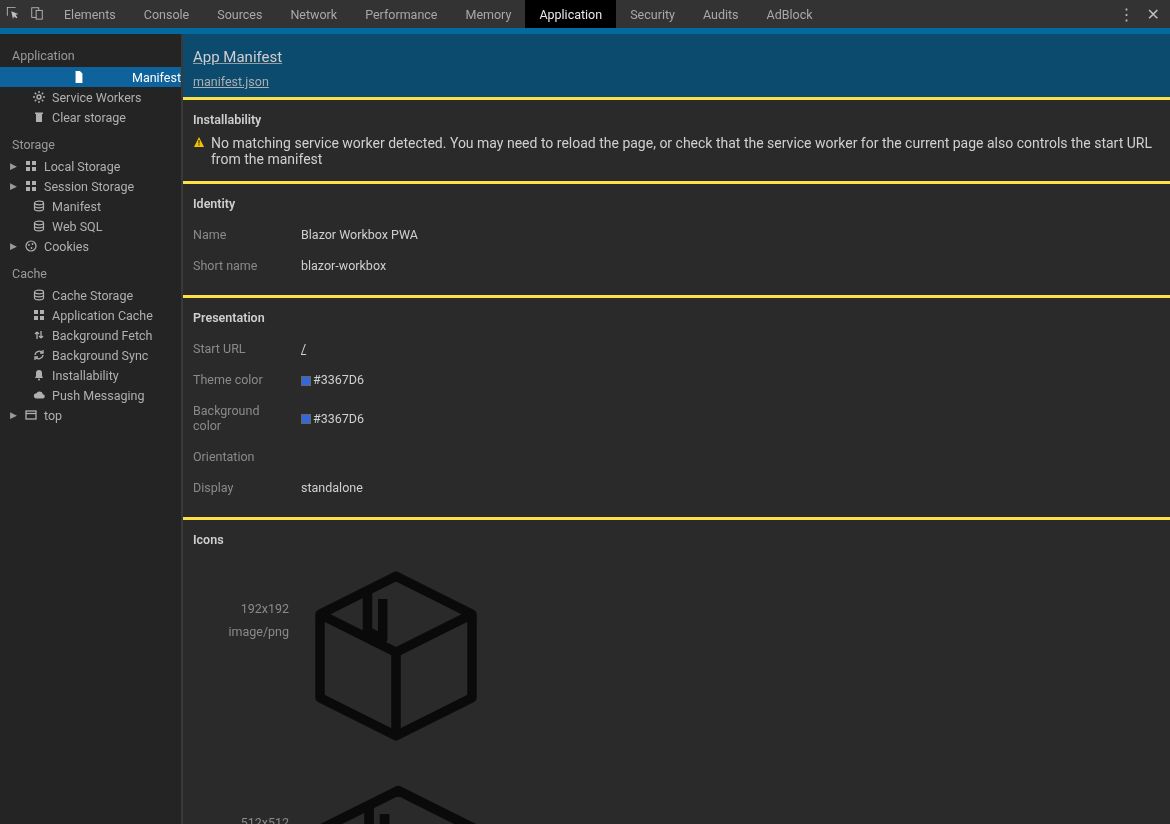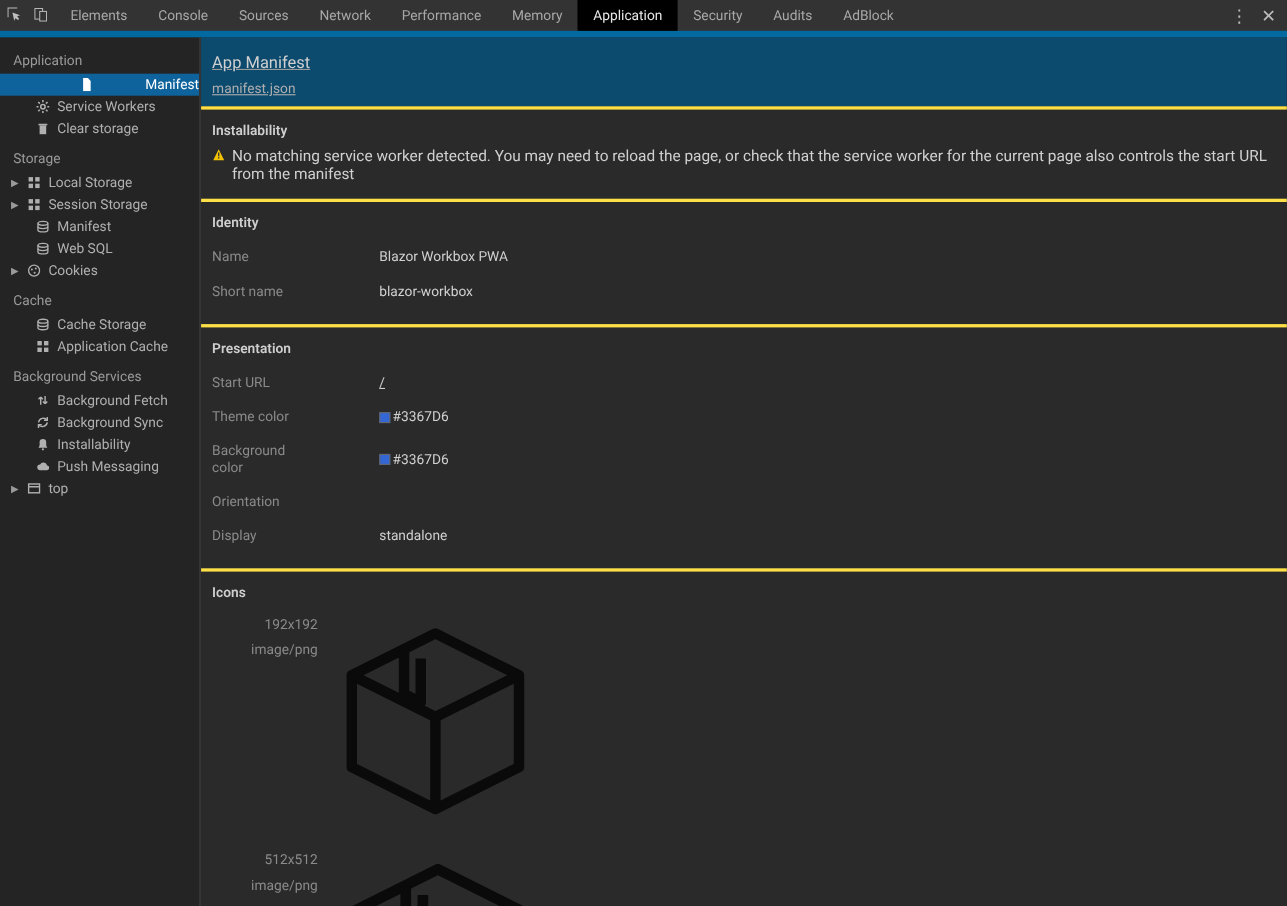--- a/index.html
+++ b/index.html
@@ -152,21 +152,20 @@
     font-size: 12.5px;
   }
   .kv-label {
     width: 108px;
     text-align: left;
     color: #8a8a8a;
     padding-right: 12px;
   }
   .kv-value {
     color: #d0d0d0;
-    margin-left: 44px;
   }
   .kv-value.link { text-decoration: underline; cursor: pointer; }
   .swatch {
     display: inline-block;
     width: 10px;
     height: 10px;
     border: 1px solid #666;
     vertical-align: middle;
     margin-right: 2px;
   }
@@ -174,20 +173,21 @@
     display: flex;
     align-items: flex-start;
     padding: 6px 0 18px;
   }
   .icon-meta {
     width: 108px;
     text-align: right;
     padding-right: 12px;
     color: #8a8a8a;
     font-size: 12.5px;
+    margin-top: 40px;
   }
   .icon-meta div { margin-bottom: 8px; }
   .box-icon { }
   .box-icon svg { display:block; }
 
   .dots { font-size: 16px; letter-spacing: 0; cursor: pointer; }
   .close-x { font-size: 16px; cursor: pointer; }
 
   svg.tree-icon { width:12px; height:12px; }
 </style>
@@ -348,21 +348,20 @@
           <span class="icon">
             <svg class="tree-icon" viewBox="0 0 12 12">
               <rect x="1" y="1" width="4" height="4" fill="#b0b0b0"></rect>
               <rect x="7" y="1" width="4" height="4" fill="#b0b0b0"></rect>
               <rect x="1" y="7" width="4" height="4" fill="#b0b0b0"></rect>
               <rect x="7" y="7" width="4" height="4" fill="#b0b0b0"></rect>
             </svg>
           </span>
           <span>Application Cache</span>
         </div>
-        <div class="sb-section-title">Background Services</div>
         <div class="sb-item">
           <span class="caret">&nbsp;</span>
           <span class="icon">
             <svg class="tree-icon" viewBox="0 0 12 12">
               <path d="M4 10V3M4 3l-2 2M4 3l2 2" stroke="#b0b0b0" fill="none" stroke-width="1.3"></path>
               <path d="M8 2v7M8 9l-2-2M8 9l2-2" stroke="#b0b0b0" fill="none" stroke-width="1.3"></path>
             </svg>
           </span>
           <span>Background Fetch</span>
         </div>

